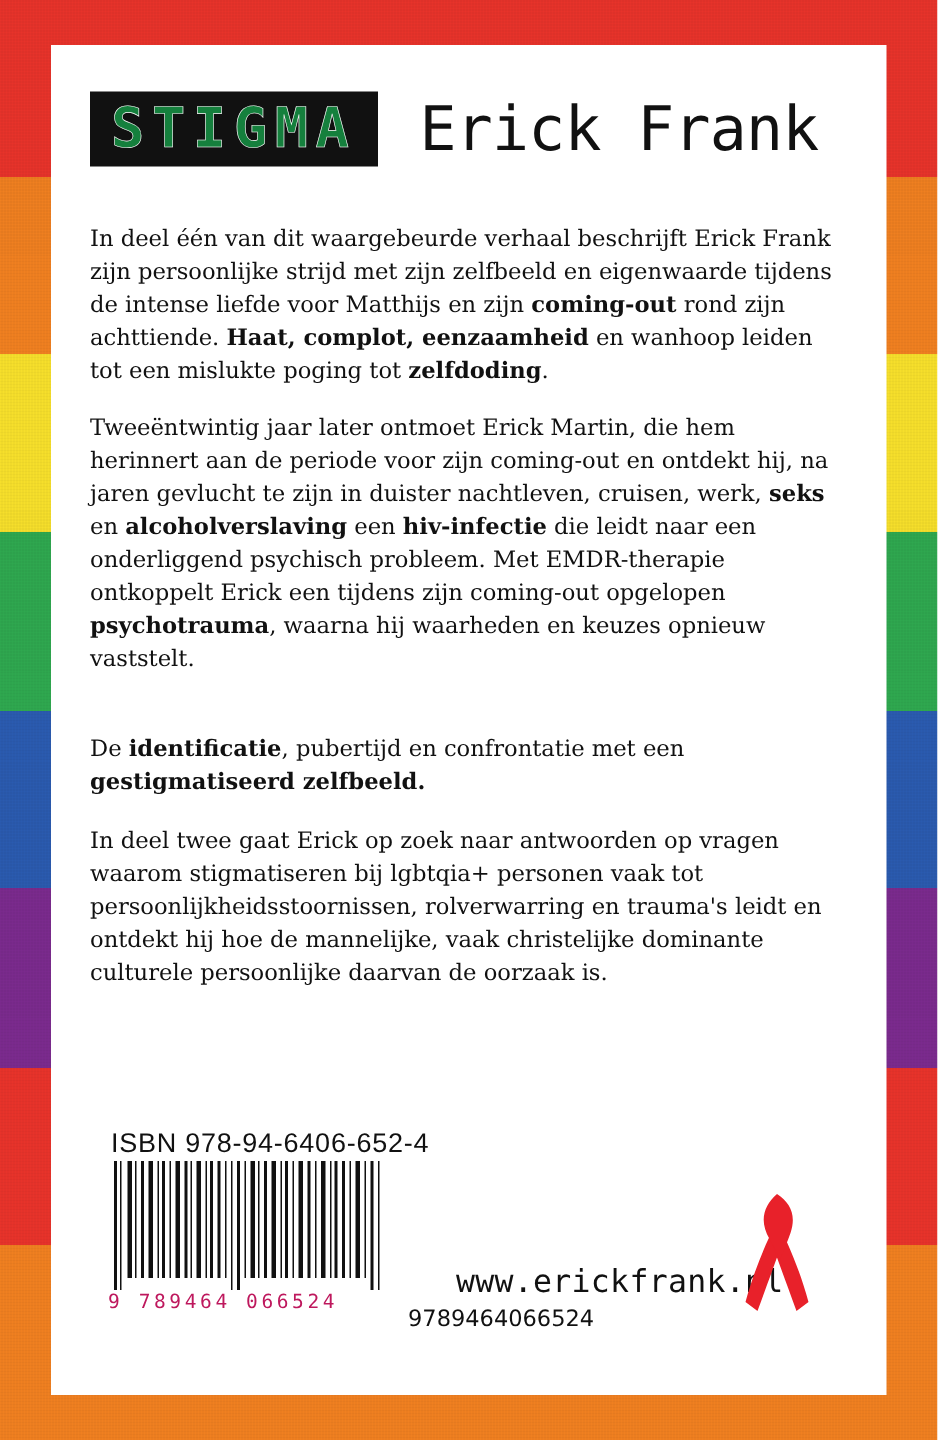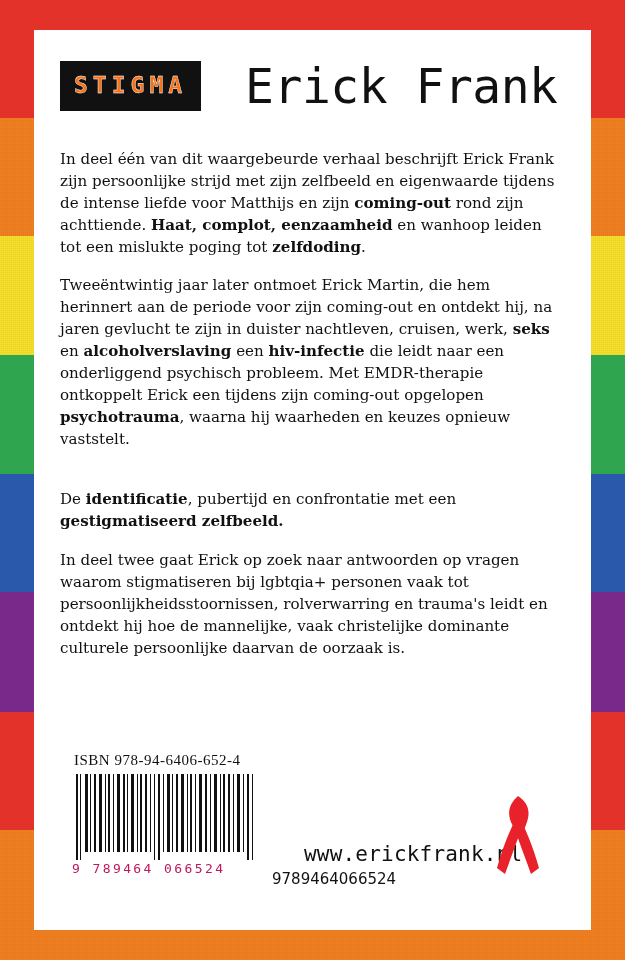--- a/index.html
+++ b/index.html
@@ -71,32 +71,32 @@
     padding: 7px 14px 9px 14px;
     height: 50px;
     box-sizing: border-box;
     display: flex;
     align-items: center;
     justify-content: center;
   }
   .logo-text {
     font-family: "DejaVu Sans Mono", monospace;
     font-weight: bold;
-    font-size: 23px;
+    font-size: 37px;
     letter-spacing: 5px;
     line-height: 1;
-    color: #f97316;
+    color: #15803d;
     -webkit-text-stroke: 0.4px #ffffff;
   }
   .author {
     font-family: "DejaVu Sans Mono", monospace;
-    font-size: 48px;
+    font-size: 41px;
     font-weight: normal;
     color: #111111;
-    margin-left: 44px;
+    margin-left: 28px;
     letter-spacing: -0.5px;
     line-height: 1;
   }
 
   
   .body-text {
     margin-top: 28px;
     font-family: "DejaVu Serif", serif;
     font-size: 15.1px;
     line-height: 1.46;
@@ -112,22 +112,22 @@
 
   
   .footer {
     position: absolute;
     left: 26px;
     right: 26px;
     bottom: 18px;
     height: 160px;
   }
   .isbn-text {
-    font-family: Liberation Serif, serif;
-    font-size: 15px;
+    font-family: Liberation Sans, sans-serif;
+    font-size: 18px;
     letter-spacing: 0.5px;
     color: #111111;
     margin-left: 14px;
   }
   .barcode-wrap {
     position: absolute;
     left: 12px;
     top: 22px;
     width: 188px;
   }

